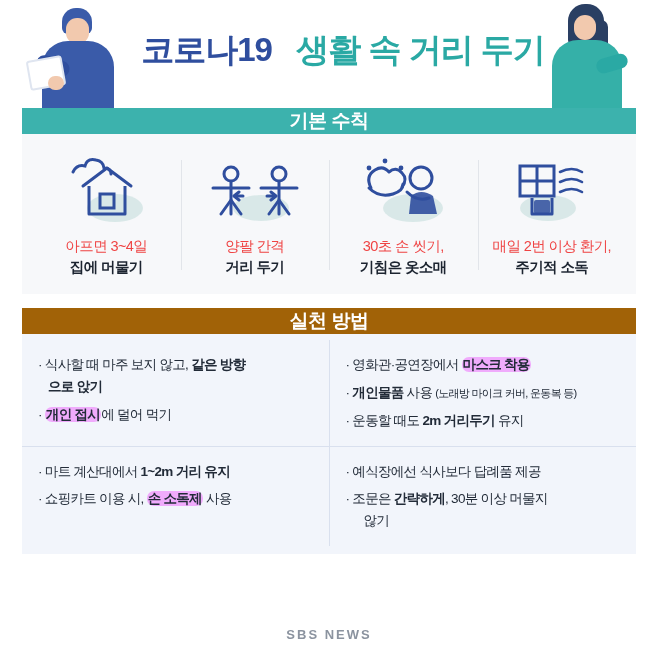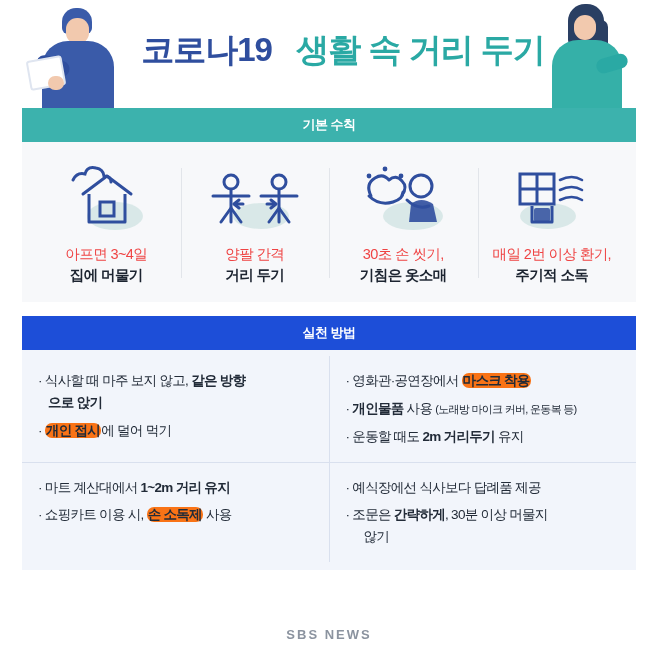--- a/index.html
+++ b/index.html
@@ -94,26 +94,26 @@
     background: #2aa9a4; border-radius: 8px; transform: rotate(-16deg);
   }
   .pr-blob {
     position: absolute; right: 0px; top: 60px; width: 122px; height: 48px;
     background: #b9e4e1; border-radius: 50% 50% 0 0; opacity: .6; z-index: -1;
   }
 
   
   .section { margin: 0 22px; }
   .bar {
-    height: 34px;
+    height: 26px;
     display: flex; align-items: center; justify-content: center;
-    color: #ffffff; font-size: 13px; font-weight: bold; letter-spacing: -0.5px;
+    color: #ffffff; font-size: 19px; font-weight: bold; letter-spacing: -0.5px;
   }
   .bar-teal { background: #3cb2ad; }
-  .bar-navy { background: #1d4ed8; }
+  .bar-navy { background: #a16207; }
 
   
   .rules-panel {
     background: #f7f8fa;
     padding: 18px 10px 16px;
     display: flex;
     justify-content: space-around;
   }
   .rule {
     flex: 1;
@@ -152,21 +152,21 @@
     font-size: 13.5px;
     color: #222b38;
     letter-spacing: -0.7px;
     line-height: 1.62;
     margin-bottom: 6px;
     text-indent: -10px;
     padding-left: 10px;
   }
   .pitem:last-child { margin-bottom: 0; }
   .bold { font-weight: bold; }
-  .hl { background: #f97316; font-weight: bold; padding: 0 1px; border-radius: 7px; }
+  .hl { background: #f0abfc; font-weight: bold; padding: 0 1px; border-radius: 7px; }
   .small { font-size: 11px; }
 
   
   .footer {
     position: absolute;
     left: 0; right: 0; bottom: 16px;
     text-align: center;
     font-size: 13px;
     letter-spacing: 2px;
     color: #8b939f;

